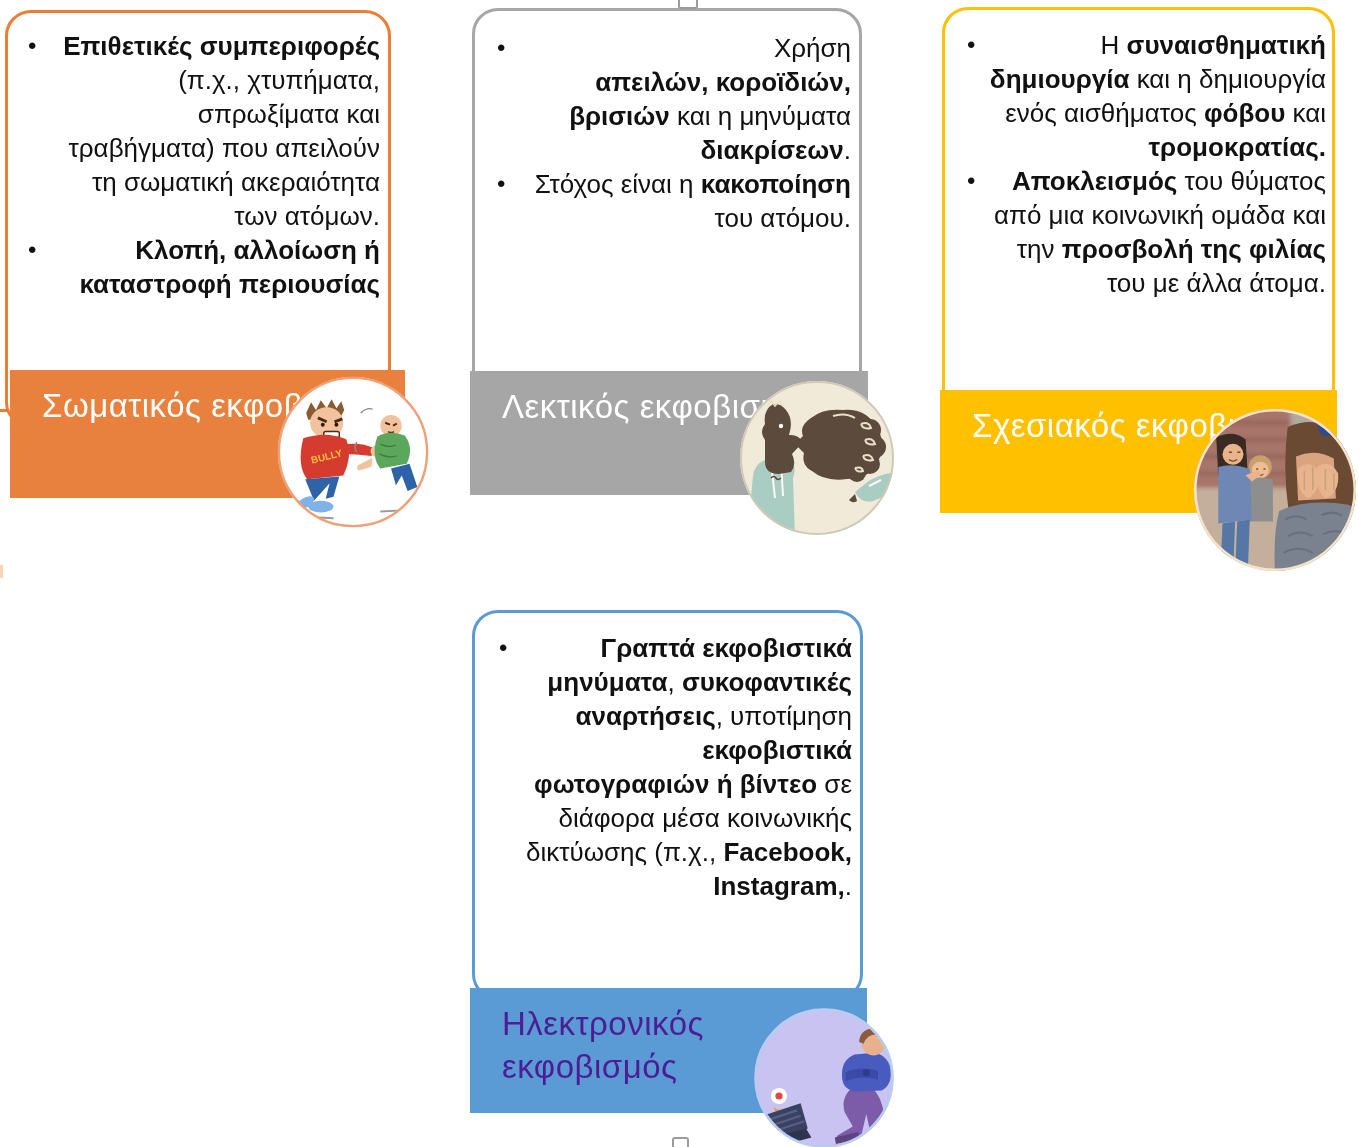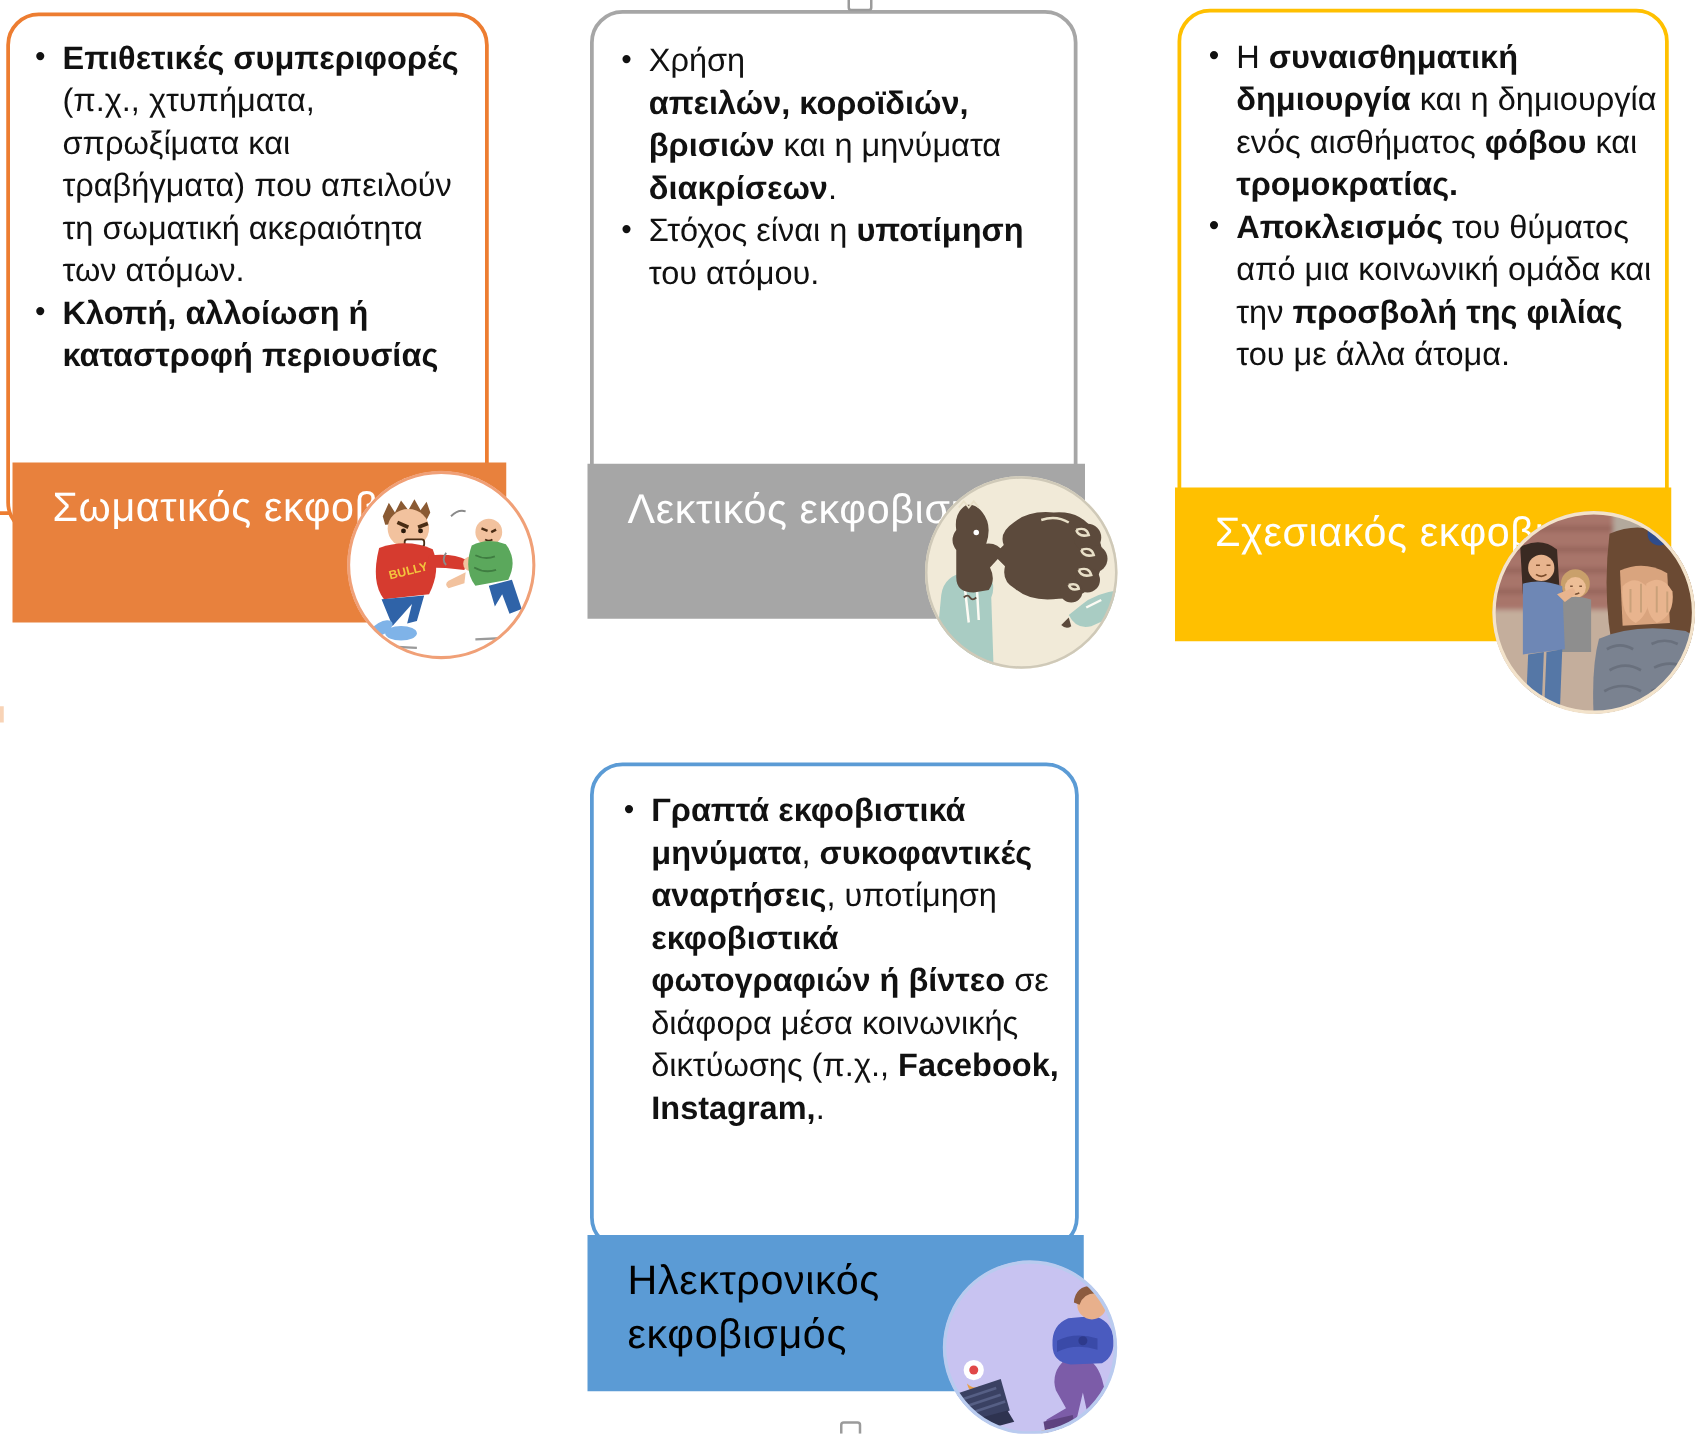--- a/index.html
+++ b/index.html
@@ -7,21 +7,21 @@
     position:relative;width:1359px;height:1147px;background:#ffffff;
     font-family:"Liberation Sans", sans-serif;overflow:hidden;
   }
   .card-box{
     position:absolute;background:#fff;border:3px solid #888;border-radius:26px;
     box-sizing:border-box;
   }
   .bullets{list-style:none;margin:0;padding:0;}
   .bullets li{display:flex;align-items:flex-start;}
   .dot{flex:0 0 22px;font-size:24px;line-height:34px;color:#111;}
-  .btxt{font-size:26px;line-height:34px;color:#111;}
+  .btxt{font-size:26px;line-height:34px;color:#111;text-align:right;}
   .btxt .bold{font-weight:700;}
   .banner{
     position:absolute;box-sizing:border-box;color:#fff;
   }
   .banner-title{
     font-size:33px;line-height:43px;font-weight:400;color:#fff;
     padding:14px 0 0 32px;letter-spacing:0.5px;
   }
   .pic-circle{position:absolute;border-radius:50%;overflow:hidden;}
   .pic-circle svg{display:block;}
@@ -113,21 +113,21 @@
 
   <div id="card-1">
     <div class="card-box" style="border-color: rgb(166, 166, 166);">
       <ul class="bullets">
           <li>
             <span class="dot">•</span>
             <div class="btxt"><span>Χρήση </span><br><span class="bold">απειλών, κοροϊδιών, βρισιών</span><span> και η μηνύματα </span><span class="bold">διακρίσεων</span><span>.</span></div>
           </li>
           <li>
             <span class="dot">•</span>
-            <div class="btxt"><span>Στόχος είναι η </span><span class="bold">υποτίμηση</span><span> του ατόμου.</span></div>
+            <div class="btxt"><span>Στόχος είναι η </span><span class="bold">κακοποίηση</span><span> του ατόμου.</span></div>
           </li>
         </ul>
     </div>
     <div class="banner" style="background: rgb(166, 166, 166);">
       <div class="banner-title" style="color: rgb(255, 255, 255);">Λεκτικός εκφοβισμός</div>
     </div>
     <div class="pic-circle">
       <svg width="160" height="160" viewBox="0 0 160 160">
         <defs>
             <clipPath id="clip1">
@@ -232,21 +232,21 @@
   <div id="card-3">
     <div class="card-box" style="border-color: rgb(91, 155, 213);">
       <ul class="bullets">
           <li>
             <span class="dot">•</span>
             <div class="btxt"><span class="bold">Γραπτά εκφοβιστικά μηνύματα</span><span>, </span><span class="bold">συκοφαντικές αναρτήσεις</span><span>, υποτίμηση </span><span class="bold">εκφοβιστικά φωτογραφιών ή βίντεο</span><span> σε διάφορα μέσα κοινωνικής δικτύωσης (π.χ., </span><span class="bold">Facebook, Instagram,</span><span>.</span></div>
           </li>
         </ul>
     </div>
     <div class="banner" style="background: rgb(91, 155, 213);">
-      <div class="banner-title" style="color: #000000;">Ηλεκτρονικός εκφοβισμός</div>
+      <div class="banner-title" style="color: #4c1d95;">Ηλεκτρονικός εκφοβισμός</div>
     </div>
     <div class="pic-circle">
       <svg width="144" height="144" viewBox="0 0 160 160">
         <defs>
             <clipPath id="clip3">
               <circle cx="80" cy="80" r="77"></circle>
             </clipPath>
           </defs>
         <circle cx="80" cy="80" r="77" fill="#C8C3F1"></circle>
         <g clip-path="url(#clip3)">

